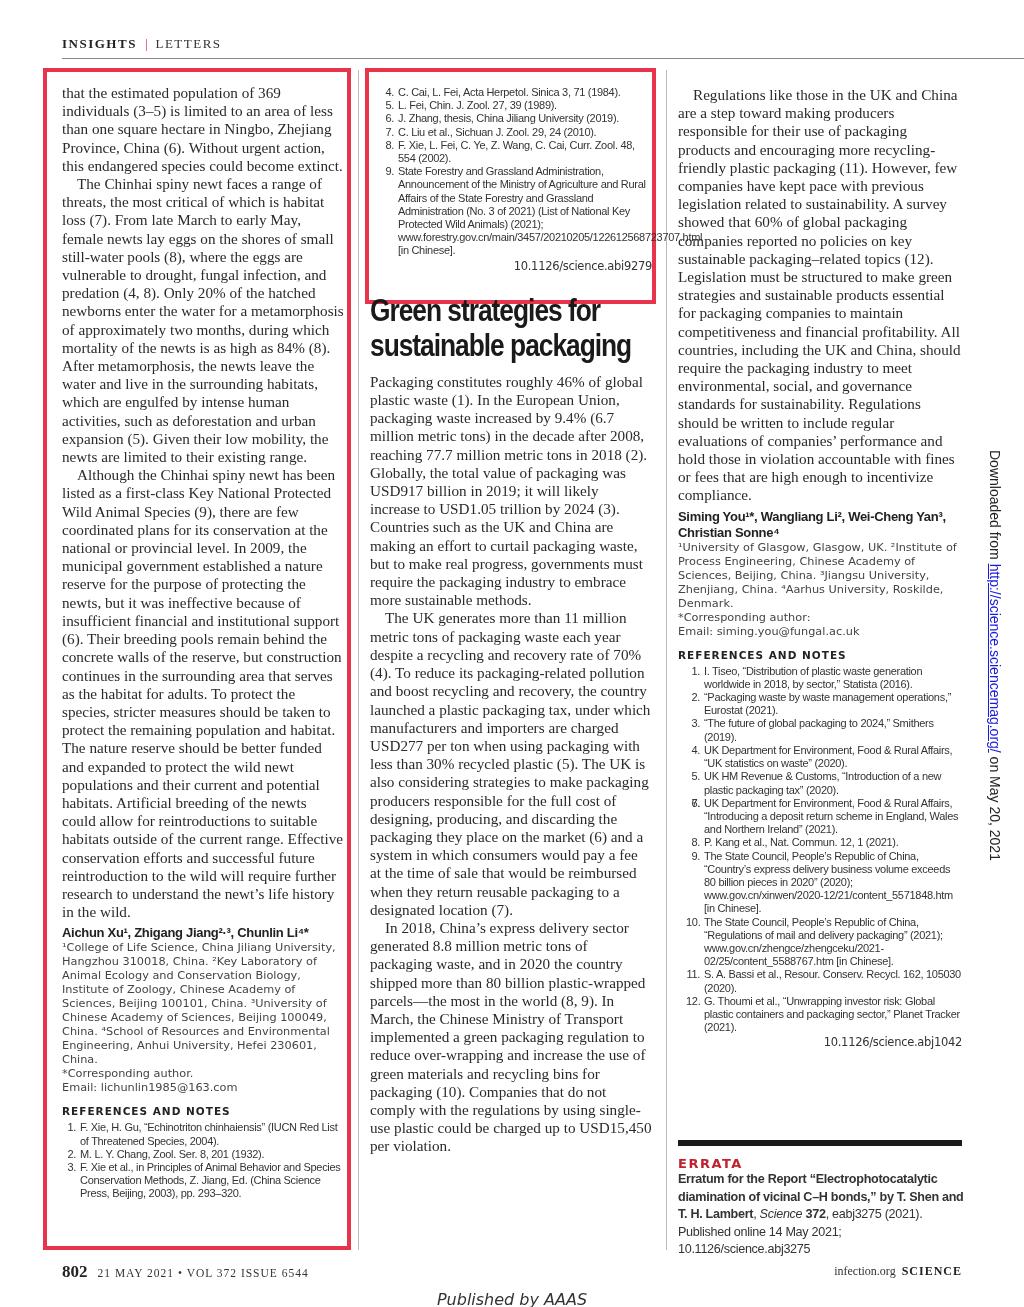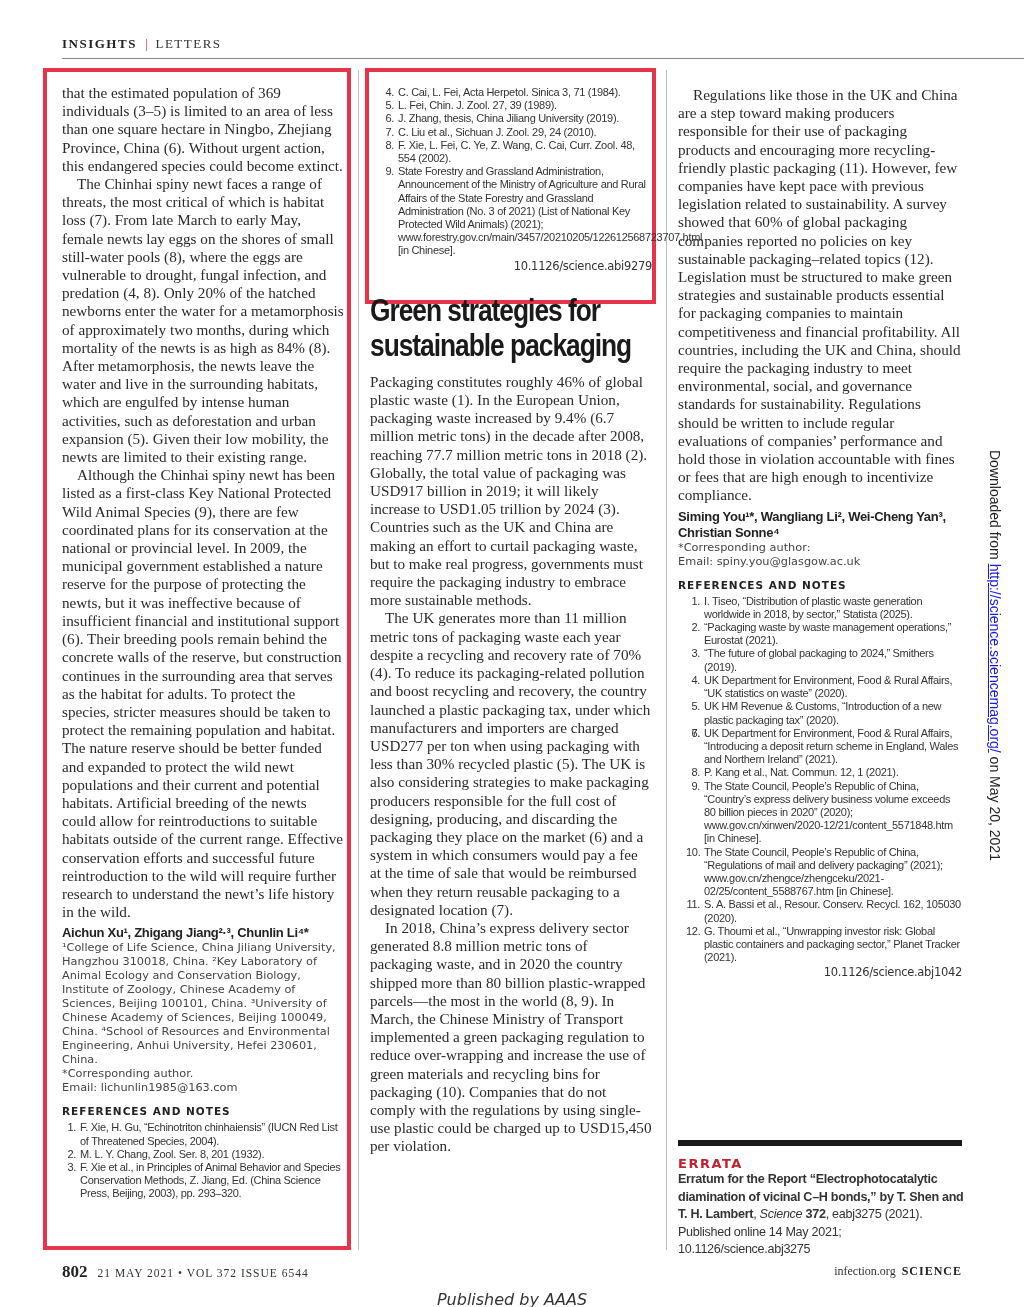--- a/index.html
+++ b/index.html
@@ -106,26 +106,27 @@
     <p class="ind">The UK generates more than 11 million metric tons of packaging waste each year despite a recycling and recovery rate of 70% (4). To reduce its packaging-related pollution and boost recycling and recovery, the country launched a plastic packaging tax, under which manufacturers and importers are charged USD277 per ton when using packaging with less than 30% recycled plastic (5). The UK is also considering strategies to make packaging producers responsible for the full cost of designing, producing, and discarding the packaging they place on the market (6) and a system in which consumers would pay a fee at the time of sale that would be reimbursed when they return reusable packaging to a designated location (7).</p>
     <p class="ind">In 2018, China’s express delivery sector generated 8.8 million metric tons of packaging waste, and in 2020 the country shipped more than 80 billion plastic-wrapped parcels—the most in the world (8, 9). In March, the Chinese Ministry of Transport implemented a green packaging regulation to reduce over-wrapping and increase the use of green materials and recycling bins for packaging (10). Companies that do not comply with the regulations by using single-use plastic could be charged up to USD15,450 per violation.</p>
   </div>
 </div>
 
 <div id="col3" class="col">
   <div class="body-text">
     <p class="ind">Regulations like those in the UK and China are a step toward making producers responsible for their use of packaging products and encouraging more recycling-friendly plastic packaging (11). However, few companies have kept pace with previous legislation related to sustainability. A survey showed that 60% of global packaging companies reported no policies on key sustainable packaging–related topics (12). Legislation must be structured to make green strategies and sustainable products essential for packaging companies to maintain competitiveness and financial profitability. All countries, including the UK and China, should require the packaging industry to meet environmental, social, and governance standards for sustainability. Regulations should be written to include regular evaluations of companies’ performance and hold those in violation accountable with fines or fees that are high enough to incentivize compliance.</p>
   </div>
   <div class="authors">Siming You¹*, Wangliang Li², Wei-Cheng Yan³, Christian Sonne⁴</div>
+  <div class="affil">¹University of Glasgow, Glasgow, UK. ²Institute of Process Engineering, Chinese Academy of Sciences, Beijing, China. ³Jiangsu University, Zhenjiang, China. ⁴Aarhus University, Roskilde, Denmark.</div>
   <div class="affil">*Corresponding author:</div>
-  <div class="affil">Email: spiny.you@glasgow.ac.uk</div>
+  <div class="affil">Email: siming.you@fungal.ac.uk</div>
   <div class="refs-heading">REFERENCES AND NOTES</div>
   <div class="refs" style="padding-left:8px;">
     <ol>
-      <li><span class="num">1.</span><span>I. Tiseo, “Distribution of plastic waste generation worldwide in 2018, by sector,” Statista (2025).</span></li>
+      <li><span class="num">1.</span><span>I. Tiseo, “Distribution of plastic waste generation worldwide in 2018, by sector,” Statista (2016).</span></li>
       <li><span class="num">2.</span><span>“Packaging waste by waste management operations,” Eurostat (2021).</span></li>
       <li><span class="num">3.</span><span>“The future of global packaging to 2024,” Smithers (2019).</span></li>
       <li><span class="num">4.</span><span>UK Department for Environment, Food &amp; Rural Affairs, “UK statistics on waste” (2020).</span></li>
       <li><span class="num">5.</span><span>UK HM Revenue &amp; Customs, “Introduction of a new plastic packaging tax” (2020).</span></li>
       <li><span class="num">6.</span></li>
       <li><span class="num">7.</span><span>UK Department for Environment, Food &amp; Rural Affairs, “Introducing a deposit return scheme in England, Wales and Northern Ireland” (2021).</span></li>
       <li><span class="num">8.</span><span>P. Kang et al., Nat. Commun. 12, 1 (2021).</span></li>
       <li><span class="num">9.</span><span>The State Council, People’s Republic of China, “Country’s express delivery business volume exceeds 80 billion pieces in 2020” (2020); www.gov.cn/xinwen/2020-12/21/content_5571848.htm [in Chinese].</span></li>
       <li><span class="num">10.</span><span>The State Council, People’s Republic of China, “Regulations of mail and delivery packaging” (2021); www.gov.cn/zhengce/zhengceku/2021-02/25/content_5588767.htm [in Chinese].</span></li>
       <li><span class="num">11.</span><span>S. A. Bassi et al., Resour. Conserv. Recycl. 162, 105030 (2020).</span></li>

